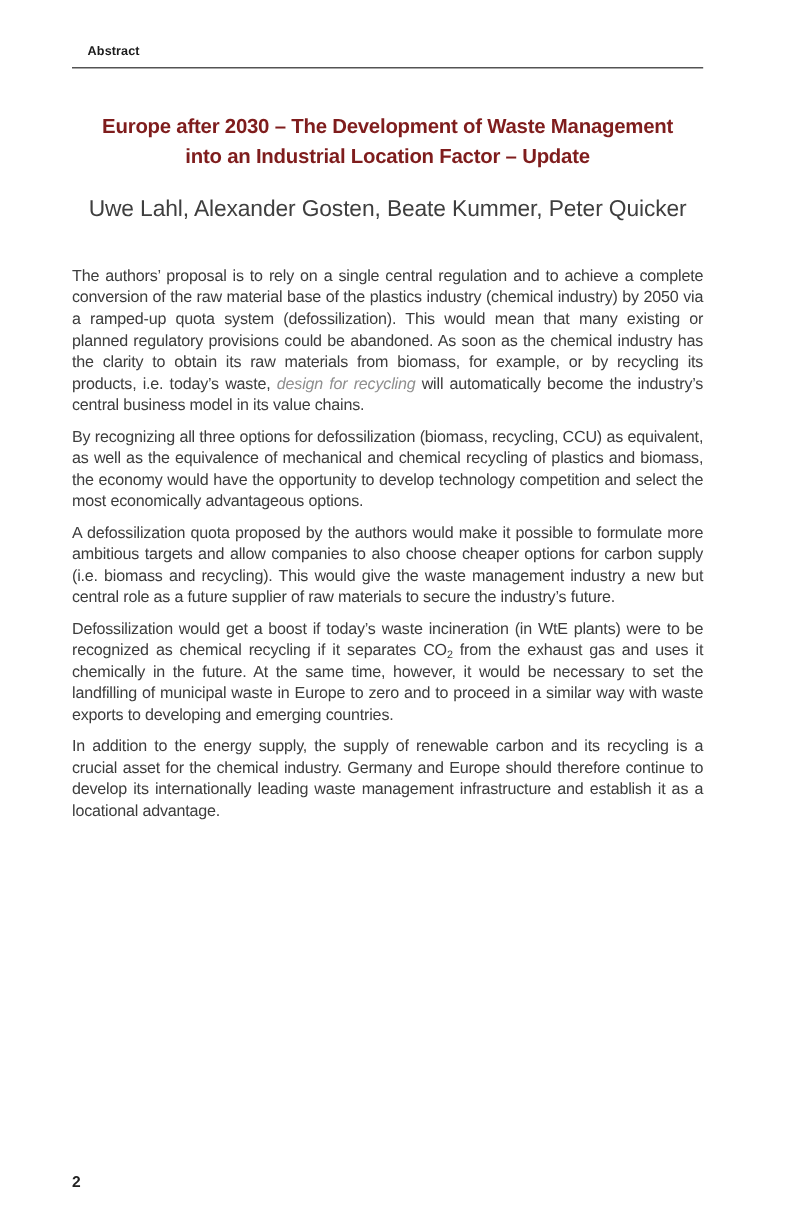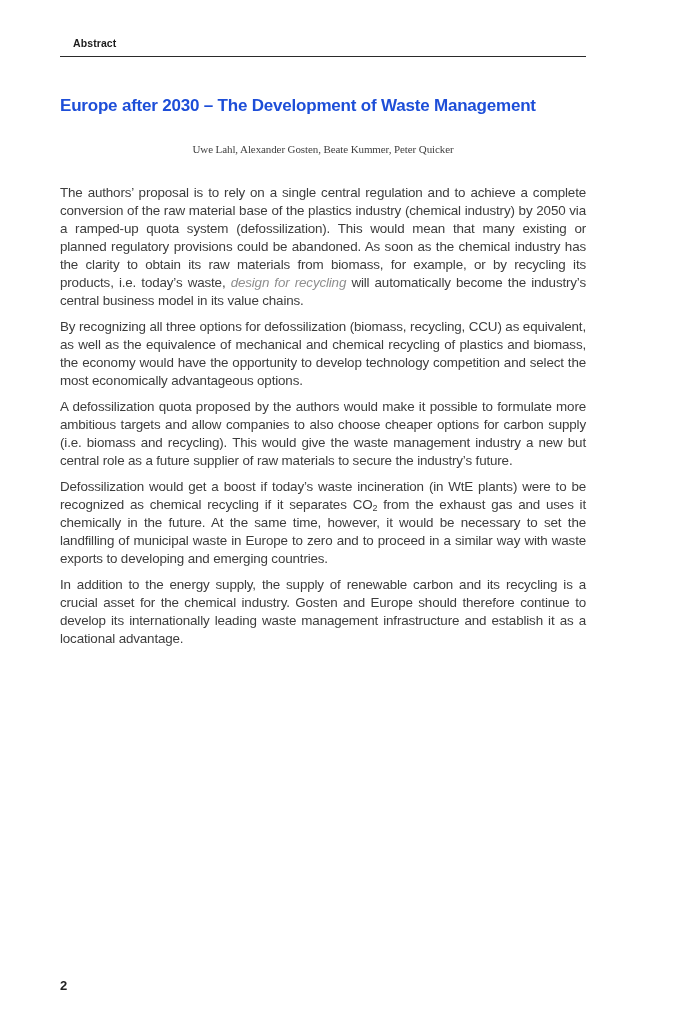--- a/index.html
+++ b/index.html
@@ -25,40 +25,39 @@
     padding: 0 0 5px 13px;
   }
   .head-label {
     font-size: 10.5px;
     font-weight: bold;
     color: #1c1c1c;
     letter-spacing: 0.1px;
   }
   .title {
     margin: 36px 0 0 0;
-    text-align: left;
+    text-align: center;
     font-size: 17px;
     line-height: 25px;
     font-weight: bold;
-    color: #1d4ed8;
+    color: #7f1d1d;
     letter-spacing: -0.2px;
   }
   .title-line { display: block; }
   .authors {
     margin-top: 21px;
     text-align: center;
-    font-size: 11px;
+    font-size: 19px;
     line-height: 21px;
     color: #3f3f3f;
     letter-spacing: -0.1px;
-    font-family: Liberation Serif, serif;
   }
   .author-line { display: block; }
   .body {
-    margin-top: 24px;
+    margin-top: 36px;
     color: #3d3d3d;
     font-size: 13.4px;
     line-height: 18px;
     letter-spacing: -0.15px;
   }
   .para {
     margin: 0 0 8px 0;
     text-align: justify;
   }
   .accent-italic {
@@ -88,37 +87,38 @@
 
 <div class="page">
   <div class="content">
 
     <header class="running-head">
       <span class="head-label">Abstract</span>
     </header>
 
     <h1 class="title">
       <span class="title-line">Europe after 2030 – The Development of Waste Management</span>
+      <span class="title-line">into an Industrial Location Factor – Update</span>
     </h1>
 
     <div class="authors">
       <span class="author-line">Uwe Lahl, Alexander Gosten, Beate Kummer, Peter Quicker</span>
     </div>
 
     <div class="body">
       <p class="para"><span>The authors’ proposal is to rely on a single central regulation and to achieve a complete conversion of the raw material base of the plastics industry (chemical industry) by 2050 via a ramped-up quota system (defossilization). This would mean that many existing or planned regulatory provisions could be abandoned. As soon as the chemical industry has the clarity to obtain its raw materials from biomass, for example, or by recycling its products, i.e. today’s waste, </span><em class="accent-italic">design for recycling</em><span> will automatically become the industry’s central business model in its value chains.</span></p>
 
       <p class="para">By recognizing all three options for defossilization (biomass, recycling, CCU) as equivalent, as well as the equivalence of mechanical and chemical recycling of plastics and biomass, the economy would have the opportunity to develop technology competition and select the most economically advantageous options.</p>
 
       <p class="para">A defossilization quota proposed by the authors would make it possible to formulate more ambitious targets and allow companies to also choose cheaper options for carbon supply (i.e. biomass and recycling). This would give the waste management industry a new but central role as a future supplier of raw materials to secure the industry’s future.</p>
 
       <p class="para"><span>Defossilization would get a boost if today’s waste incineration (in WtE plants) were to be recognized as chemical recycling if it separates CO</span><sub class="sub">2</sub><span> from the exhaust gas and uses it chemically in the future. At the same time, however, it would be necessary to set the landfilling of municipal waste in Europe to zero and to proceed in a similar way with waste exports to developing and emerging countries.</span></p>
 
 
-      <p class="para">In addition to the energy supply, the supply of renewable carbon and its recycling is a crucial asset for the chemical industry. Gosten and Europe should therefore continue to develop its internationally leading waste management infrastructure and establish it as a locational advantage.</p>
+      <p class="para">In addition to the energy supply, the supply of renewable carbon and its recycling is a crucial asset for the chemical industry. Germany and Europe should therefore continue to develop its internationally leading waste management infrastructure and establish it as a locational advantage.</p>
     </div>
 
   </div>
 
   <footer class="page-footer">
     <span class="page-number">2</span>
   </footer>
 </div>
 
 </body></html>

